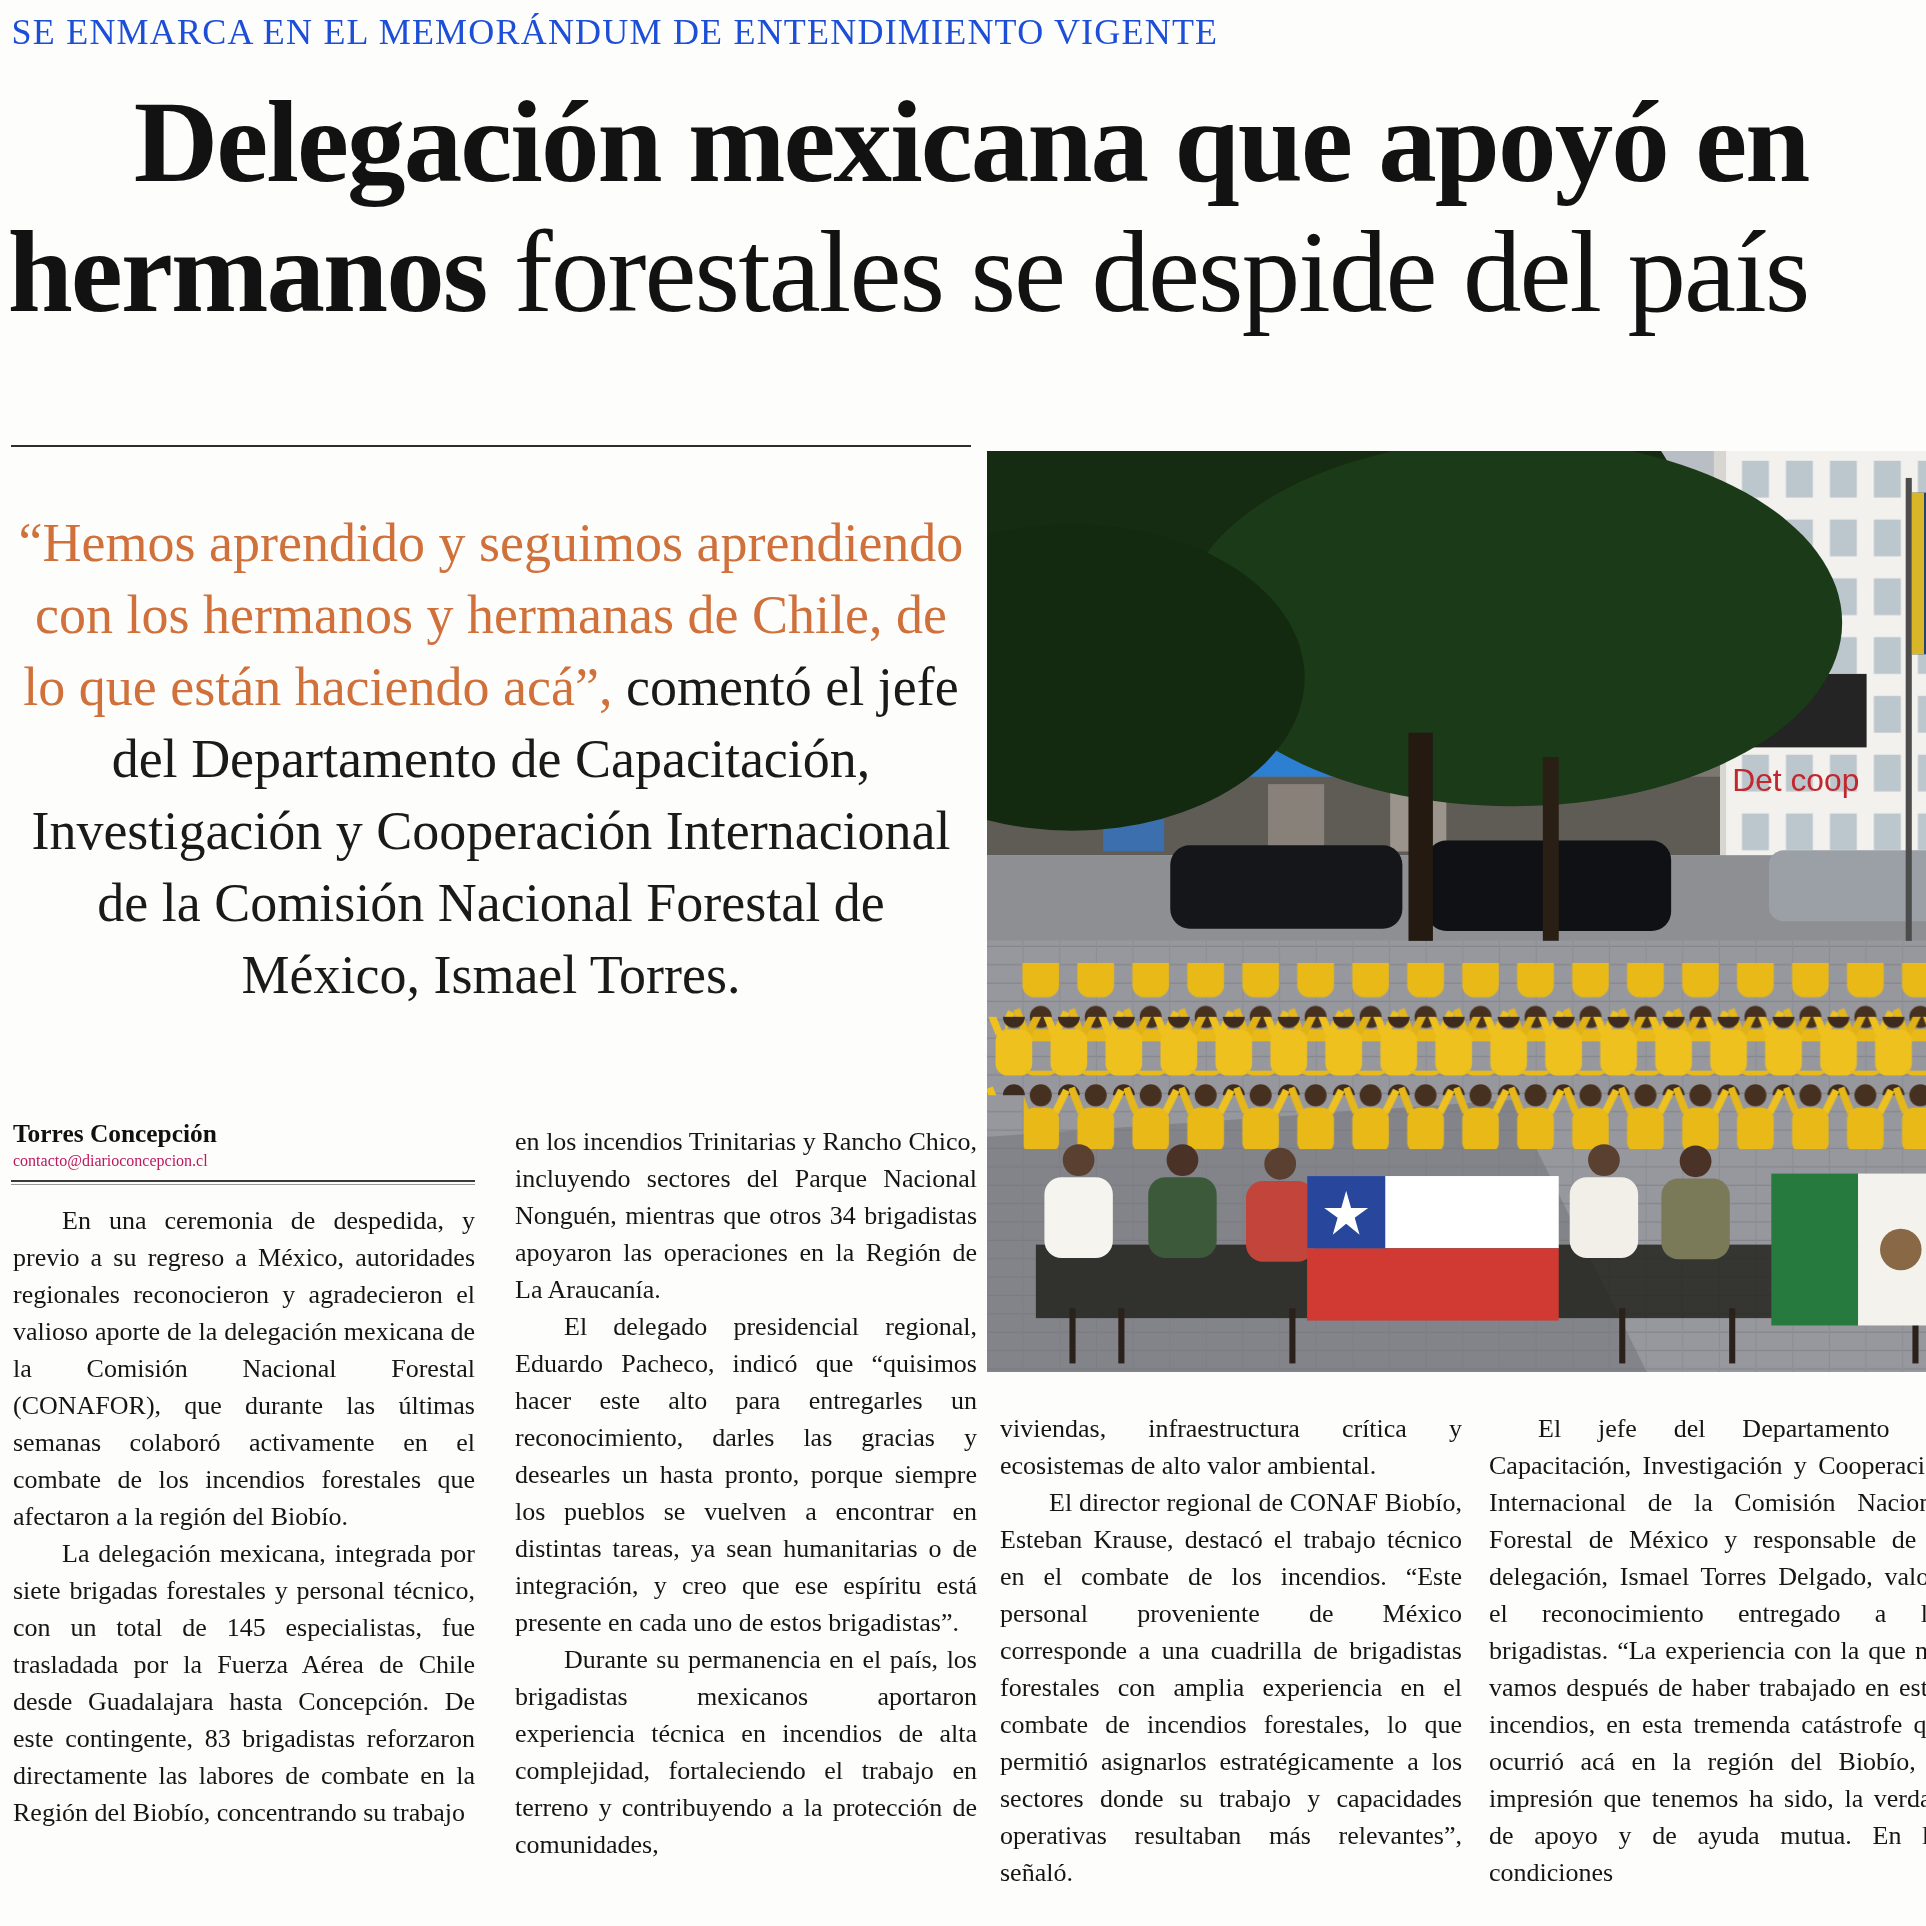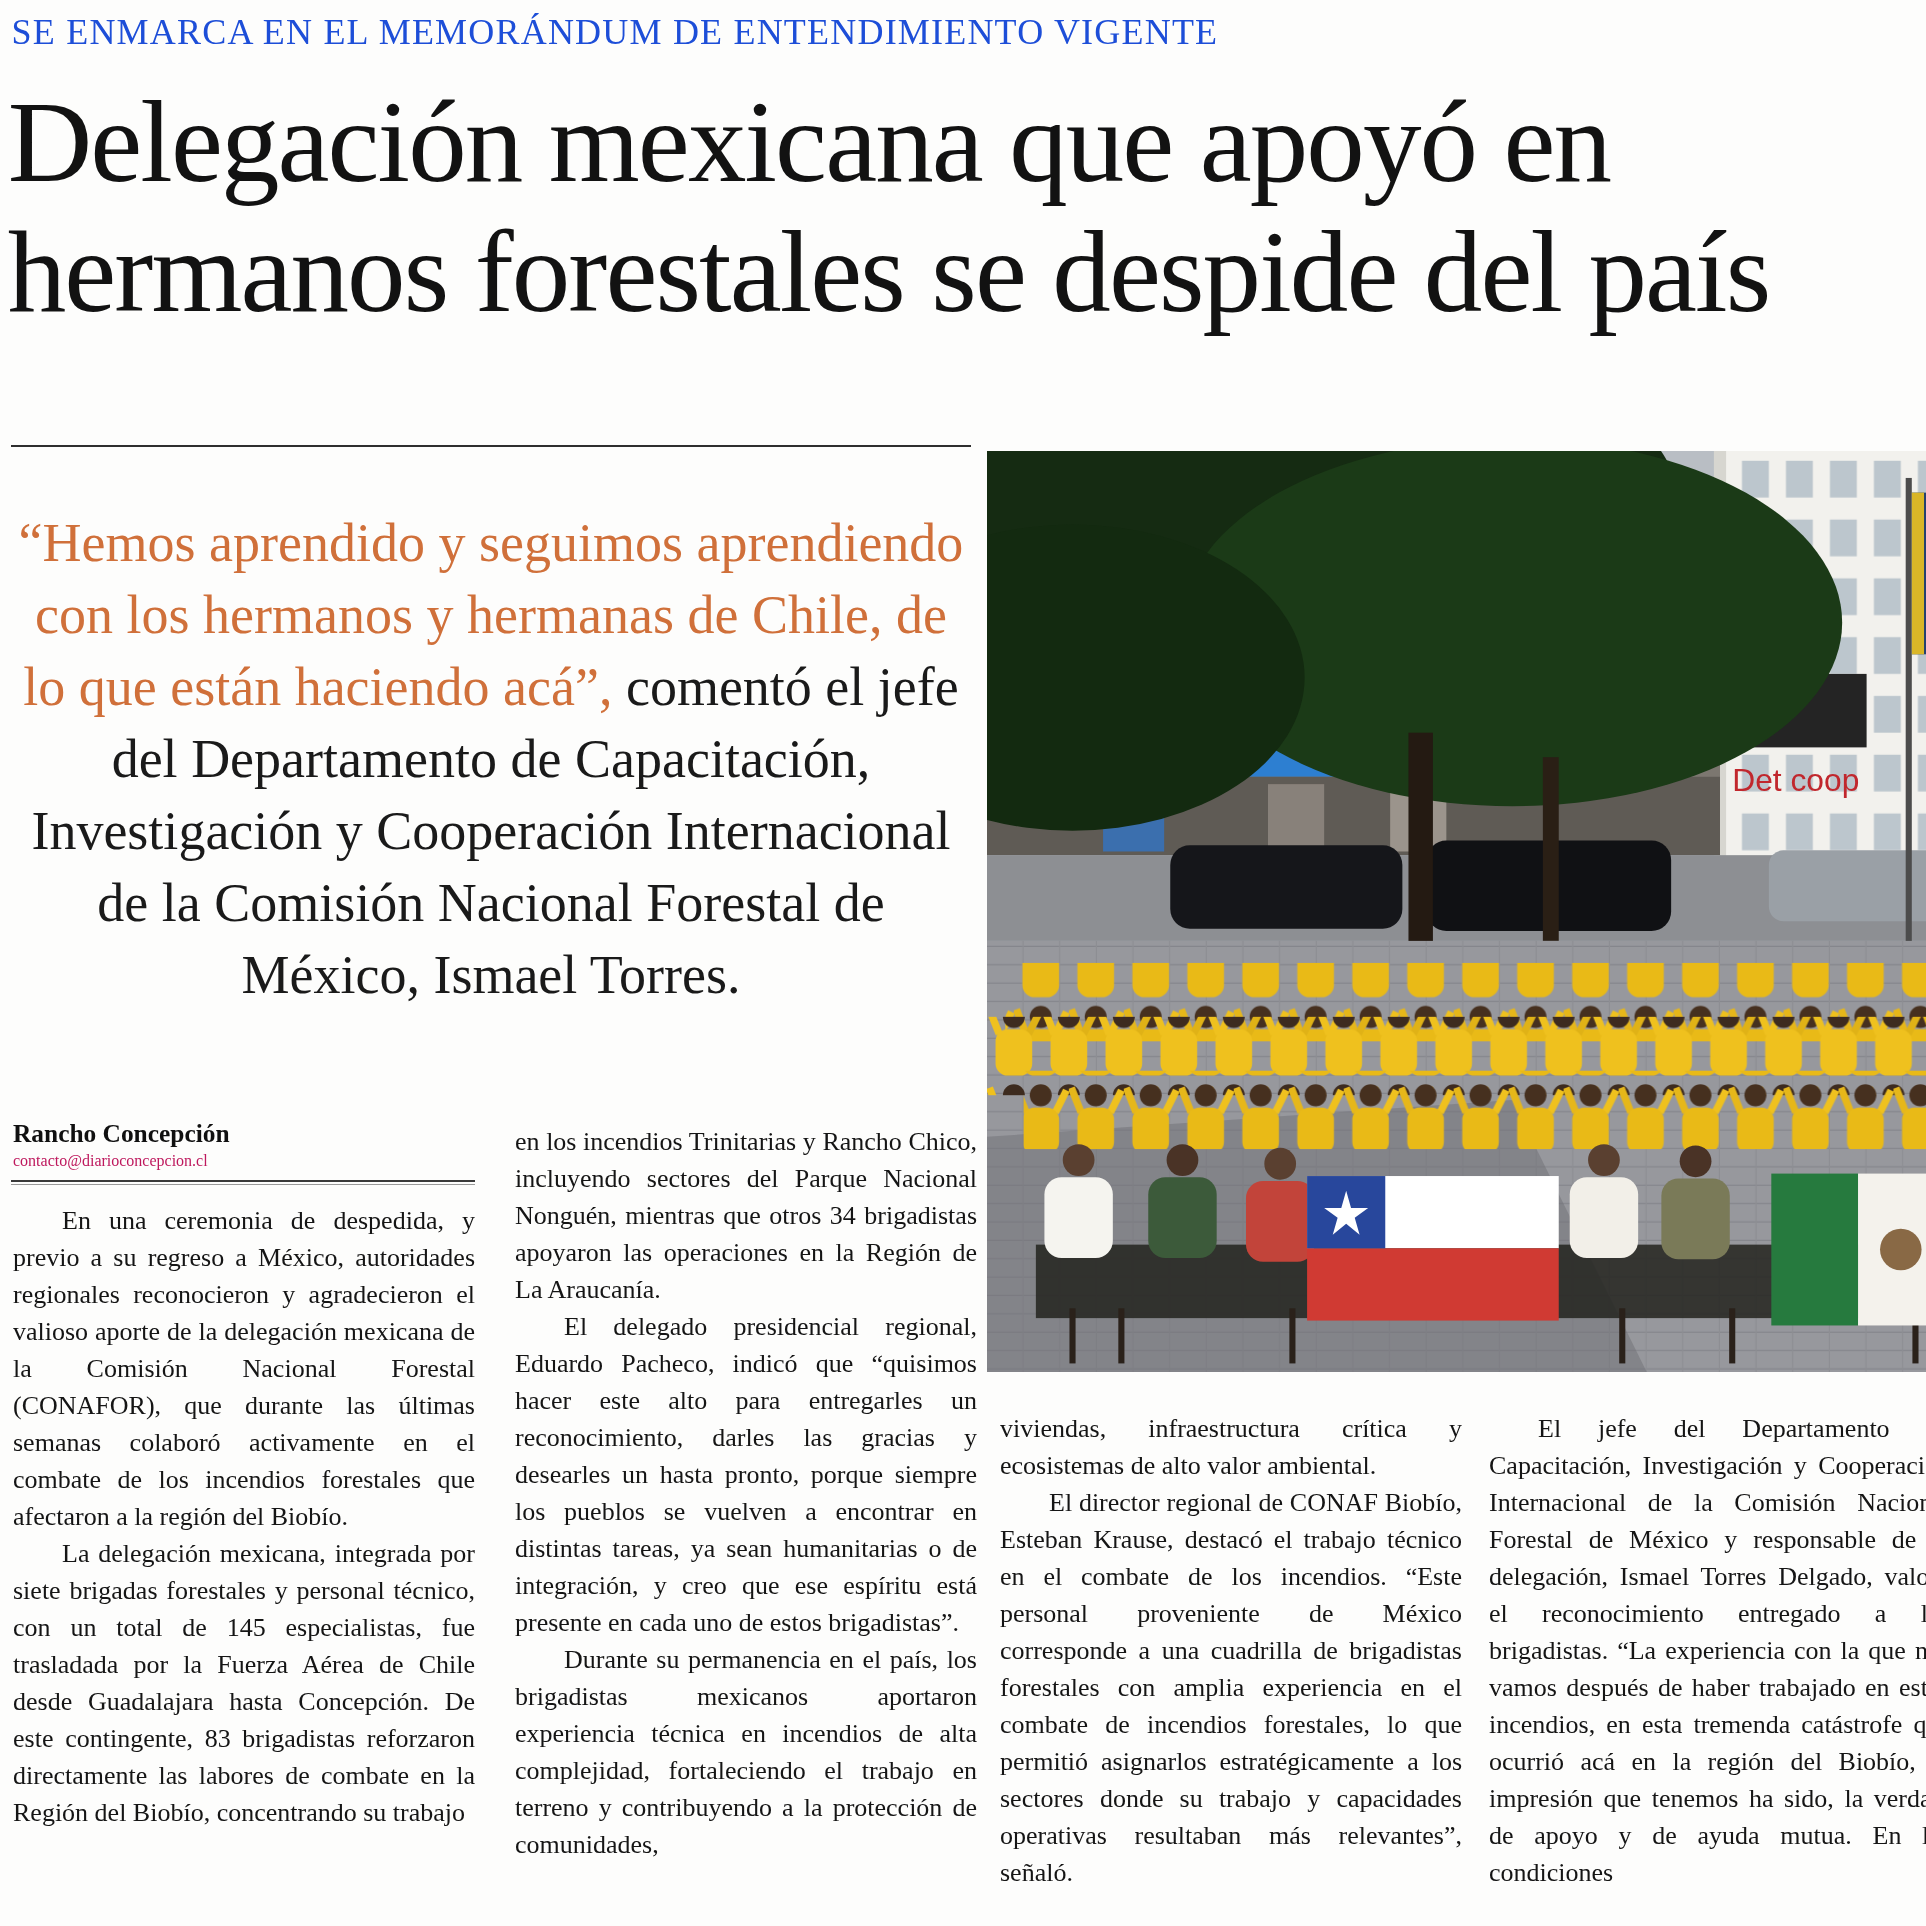--- a/index.html
+++ b/index.html
@@ -5,21 +5,21 @@
   html,body{margin:0;padding:0;}
   body{
     width:2455px;height:1989px;position:relative;background:#fdfdfc;
     font-family:"Liberation Serif","DejaVu Serif",serif;color:#161616;overflow:hidden;
   }
   .abs{position:absolute;}
   
   .kicker{left:11.6px;top:10.8px;font-size:36px;letter-spacing:1.2px;color:#1d4ed8;white-space:nowrap;}
   .headline{left:7.7px;top:77px;color:#121212;}
   .hl-line{font-size:117px;line-height:130px;letter-spacing:-1.9px;white-space:nowrap;}
-  .hl-b{font-weight:normal;}
+  .hl-b{font-weight:bold;text-align:right;}
   .hl-r{font-weight:normal;}
   .headline-rule{left:10.8px;top:445px;width:960px;height:1.9px;background:#2e2e2e;}
   
   .pullquote{left:13px;top:507px;width:956px;font-size:54px;line-height:72px;text-align:center;}
   .pq-orange{color:#d0703a;}
   .pq-black{color:#1a1a1a;}
   
   .byline{left:13px;top:1119px;}
   .byline-name{font-size:25.4px;font-weight:bold;color:#101010;}
   .byline-email{font-size:16px;color:#be185d;margin-top:3.9px;}
@@ -204,21 +204,21 @@
       <rect x="713" y="590" width="71" height="124" fill="#f4f2ec"></rect>
       <rect x="784" y="590" width="71" height="124" fill="#cf3630"></rect>
       <circle cx="748" cy="652" r="17" fill="#7d5a33" opacity="0.9"></circle>
     </g>
   </svg>
 </div>
 
 <div class="abs pullquote"><span class="pq-orange">“Hemos aprendido y seguimos aprendiendo con los hermanos y hermanas de Chile, de lo que están haciendo acá”,</span><span class="pq-black"> comentó el jefe del Departamento de Capacitación, Investigación y Cooperación Internacional de la Comisión Nacional Forestal de México, Ismael Torres.</span></div>
 
 <div class="abs byline">
-  <div class="byline-name">Rancho Concepción</div>
+  <div class="byline-name">Torres Concepción</div>
   <div class="byline-email">contacto@diarioconcepcion.cl</div>
 </div>
 <div class="abs byline-rule"></div>
 
 <div class="col col1">
   <p class="ind">En una ceremonia de despedida, y previo a su regreso a México, autoridades regionales reconocieron y agradecieron el valioso aporte de la delegación mexicana de la Comisión Nacional Forestal (CONAFOR), que durante las últimas semanas colaboró activamente en el combate de los incendios forestales que afectaron a la región del Biobío.</p>
   <p class="ind">La delegación mexicana, integrada por siete brigadas forestales y personal técnico, con un total de 145 especialistas, fue trasladada por la Fuerza Aérea de Chile desde Guadalajara hasta Concepción. De este contingente, 83 brigadistas reforzaron directamente las labores de combate en la Región del Biobío, concentrando su trabajo</p>
 </div>
 <div class="col col2">
   <p>en los incendios Trinitarias y Rancho Chico, incluyendo sectores del Parque Nacional Nonguén, mientras que otros 34 brigadistas apoyaron las operaciones en la Región de La Araucanía.</p>

